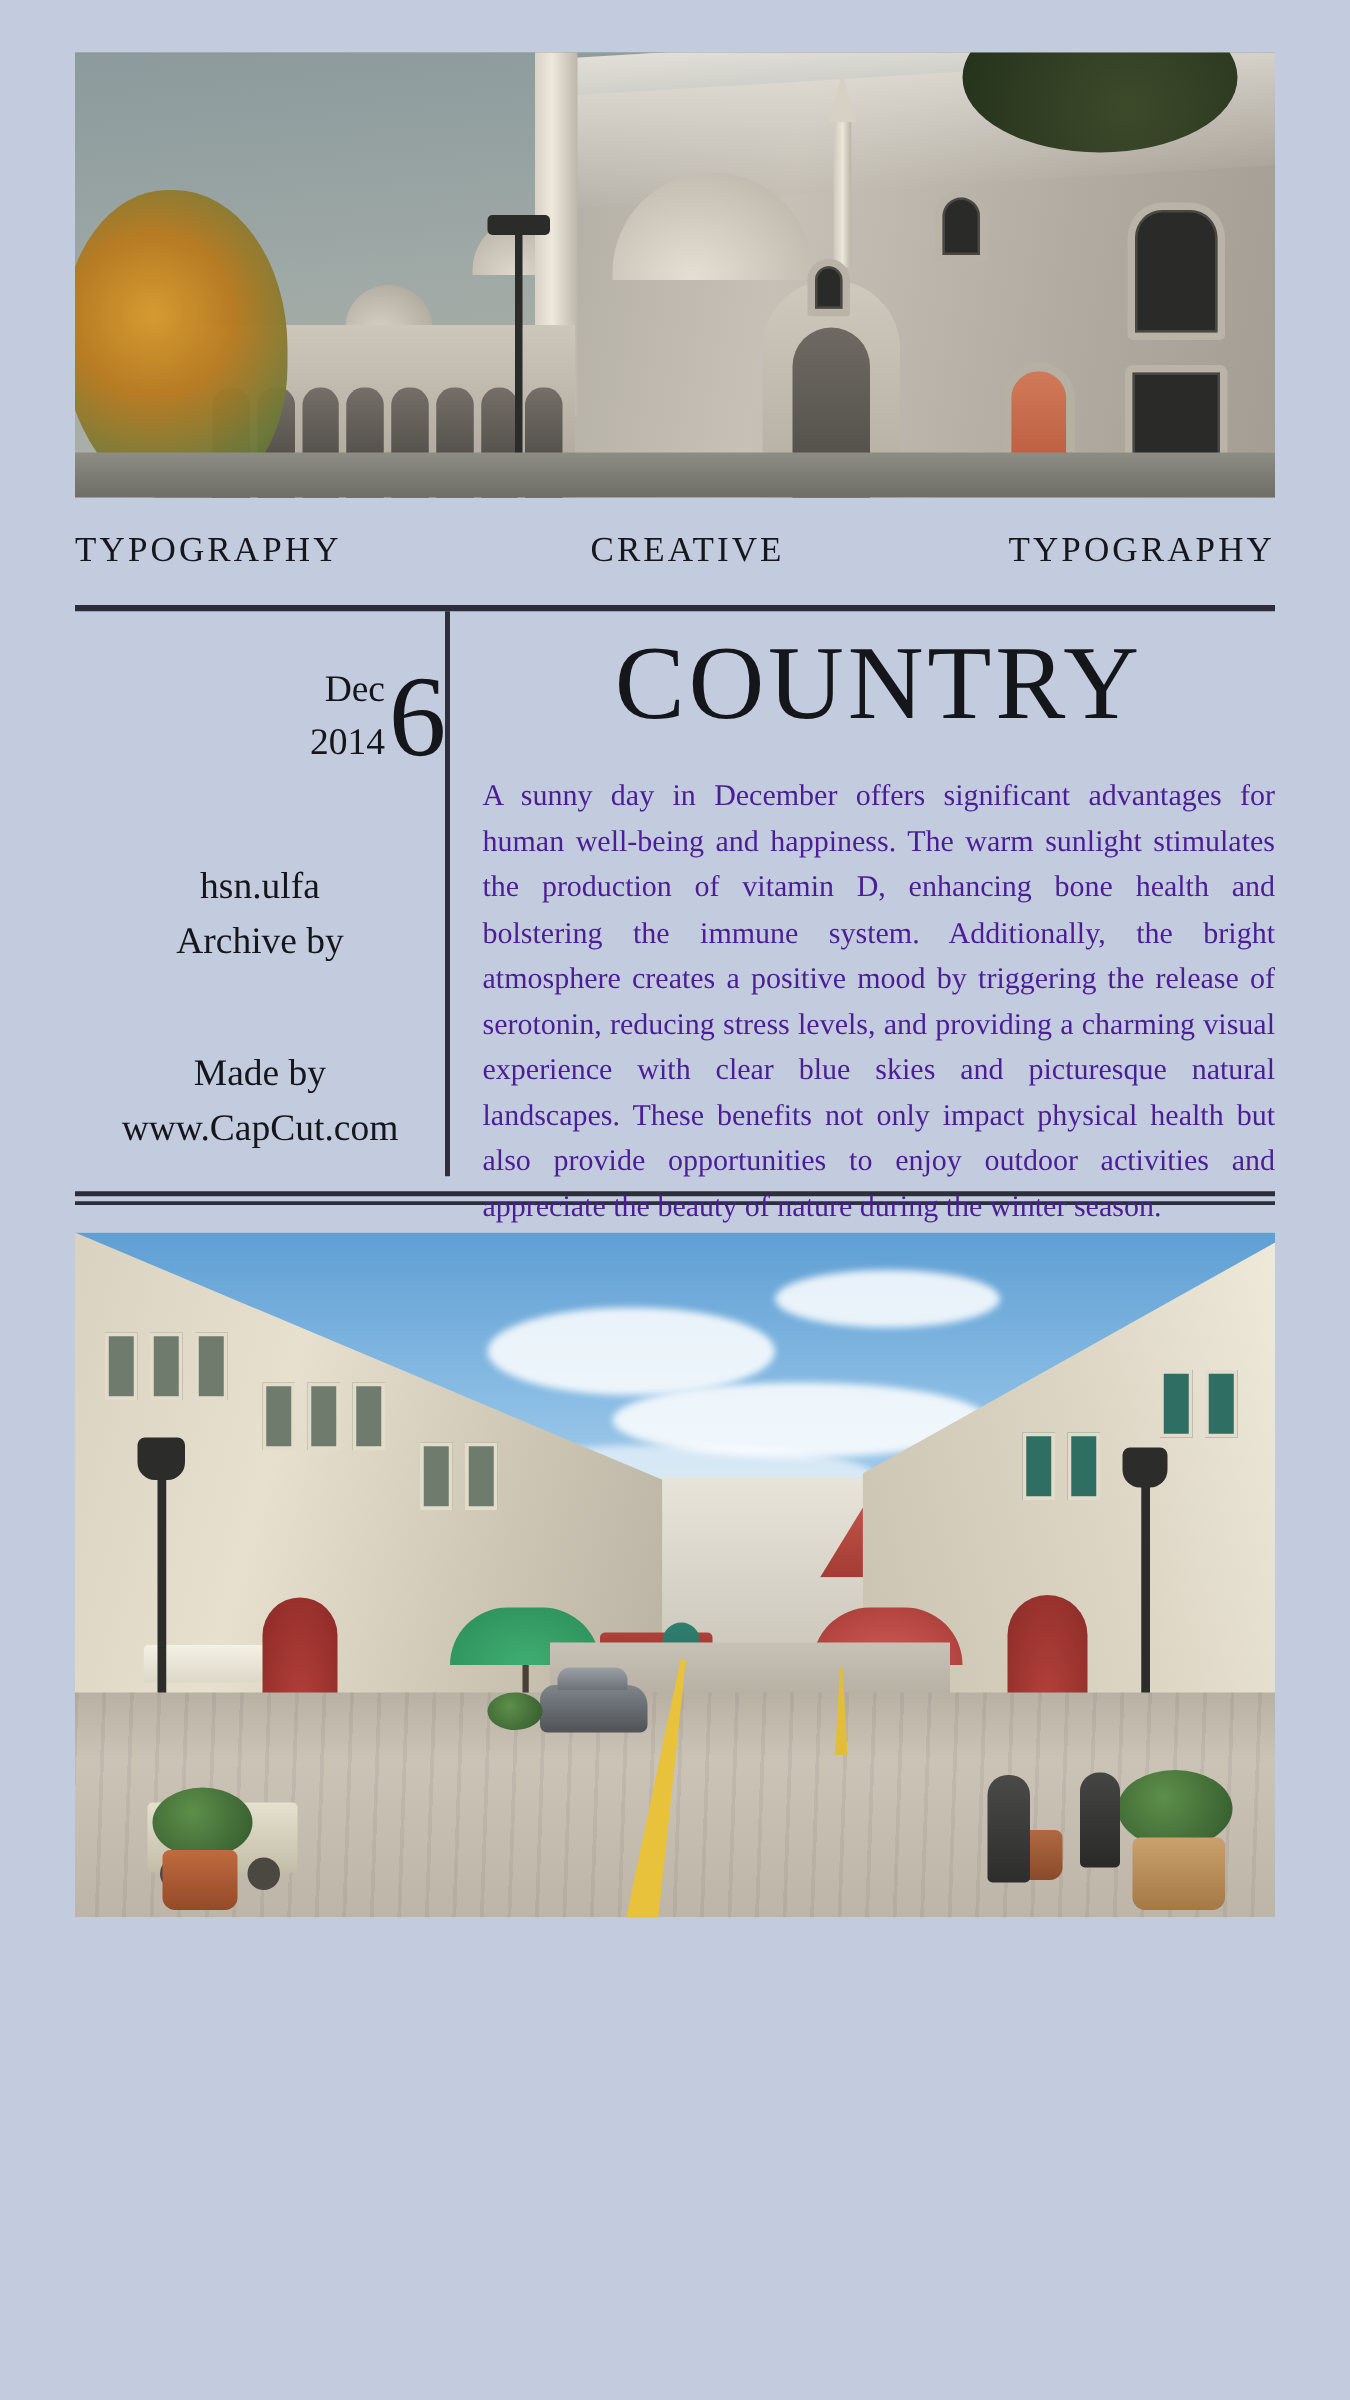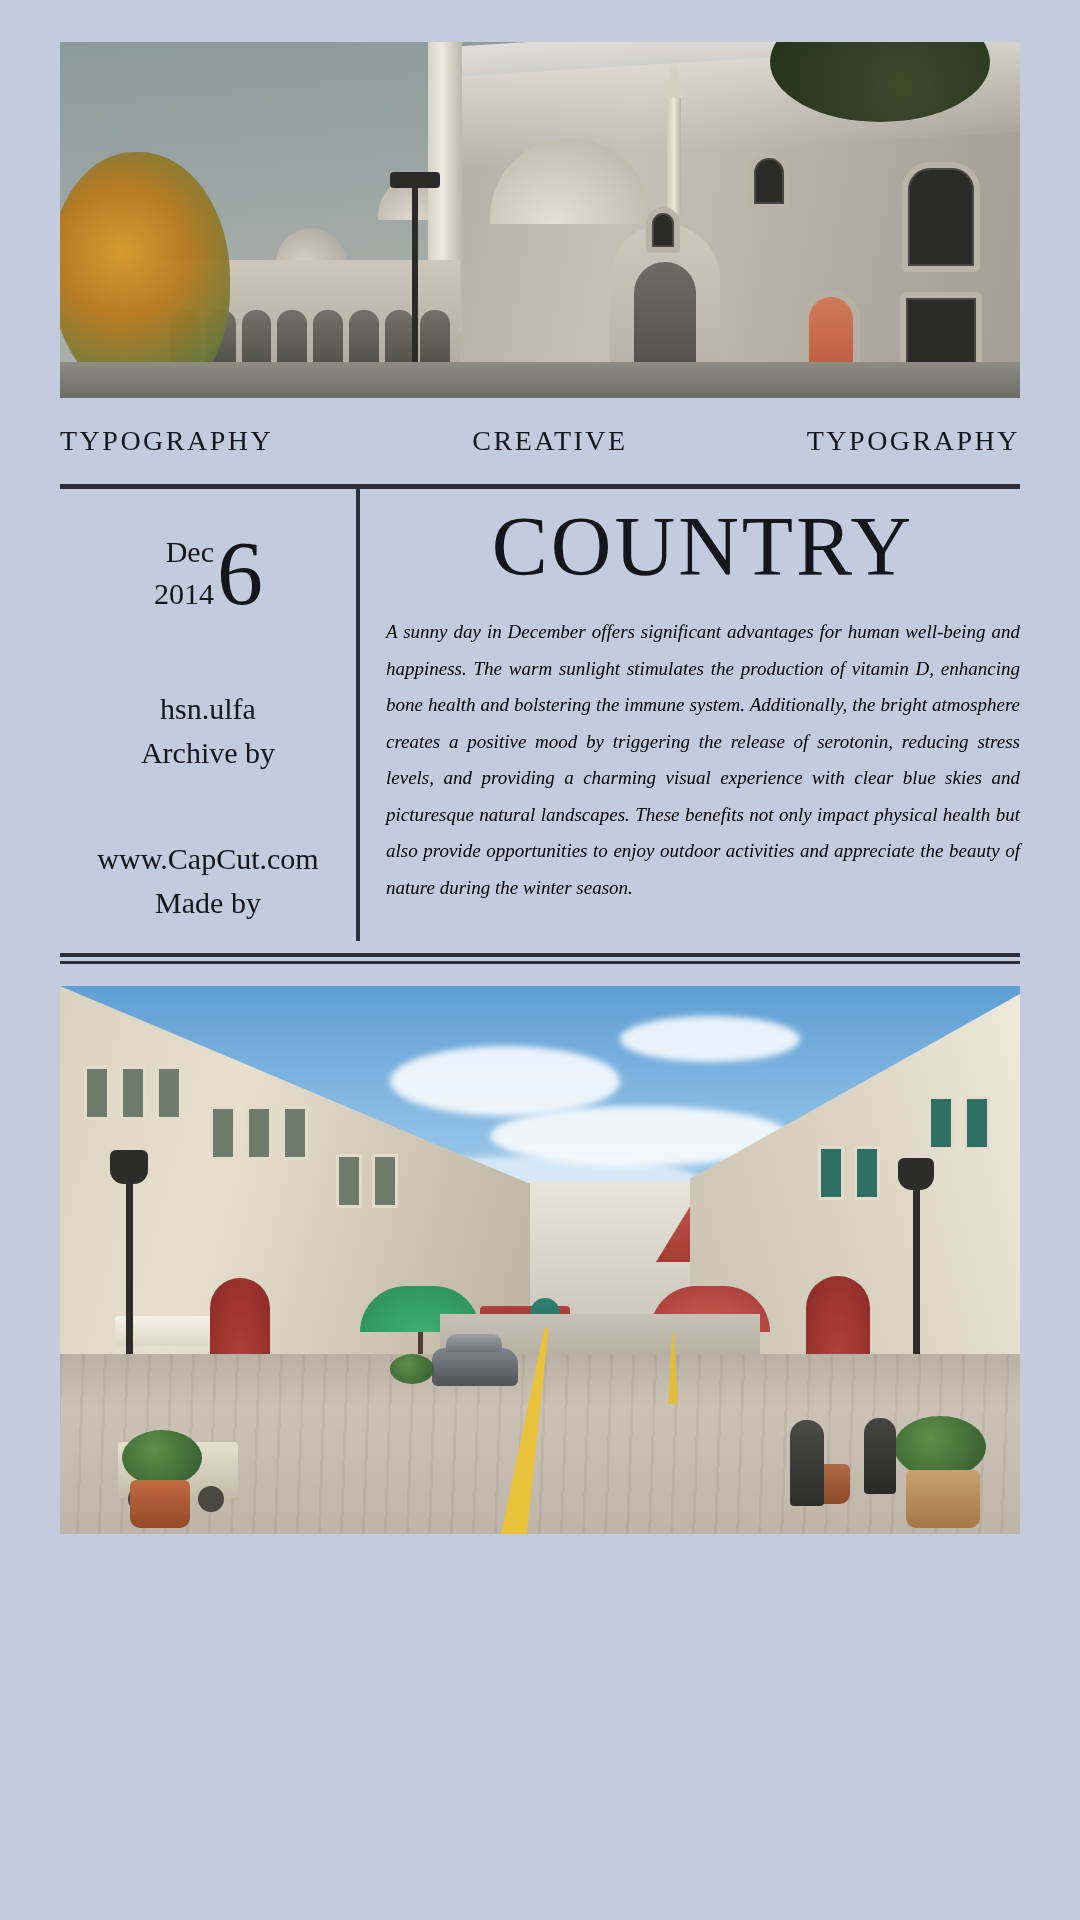--- a/index.html
+++ b/index.html
@@ -147,38 +147,37 @@
     width: 960px;
     height: 452px;
   }
   .left-col {
     width: 296px;
     padding-top: 30px;
     text-align: center;
     position: relative;
   }
   .date-line {
-    display: flex; align-items: center; justify-content: center; gap: 3px;
+    display: flex; align-items: center; justify-content: flex-end; gap: 3px;
     margin-top: 6px;
   }
   .date-md { text-align: right; font-size: 30px; line-height: 42px; }
   .date-day { font-size: 92px; line-height: 96px; letter-spacing: -1px; }
   .credit { margin-top: 66px; font-size: 30px; line-height: 44px; }
   .credit2 { margin-top: 62px; font-size: 30px; line-height: 44px; }
   .divider-v { width: 4px; background: #2c2f3a; margin: 0 0 0 0; }
   .right-col { flex: 1; padding-left: 26px; padding-top: 10px; }
   .title {
     font-size: 84px; line-height: 96px; letter-spacing: 3px;
     text-align: center; margin: 0 0 10px 0; font-weight: 400;
   }
   .body-text {
-    font-size: 19px; line-height: 36.5px;
+    font-size: 24px; line-height: 36.5px;
     text-align: justify;
-    color: #000000;
-    font-style: italic;
+    color: #4c1d95;
   }
 
   .rule-pair { width: 960px; margin-top: 12px; }
   .rule-pair .a { height: 4px; background: #2c2f3a; }
   .rule-pair .b { height: 3px; background: #2c2f3a; margin-top: 4px; }
 
   
   .street {
     position: relative;
     margin-top: 22px;
@@ -357,22 +356,22 @@
         </div>
         <div class="date-day">6</div>
       </div>
 
       <div class="credit">
         <div>hsn.ulfa</div>
         <div>Archive by</div>
       </div>
 
       <div class="credit2">
+        <div>Made by</div>
         <div>www.CapCut.com</div>
-        <div>Made by</div>
       </div>
     </div>
 
     <div class="divider-v"></div>
 
     <div class="right-col">
       <h1 class="title">COUNTRY</h1>
       <p class="body-text">A sunny day in December offers significant advantages for human well-being and happiness. The warm sunlight stimulates the production of vitamin D, enhancing bone health and bolstering the immune system. Additionally, the bright atmosphere creates a positive mood by triggering the release of serotonin, reducing stress levels, and providing a charming visual experience with clear blue skies and picturesque natural landscapes. These benefits not only impact physical health but also provide opportunities to enjoy outdoor activities and appreciate the beauty of nature during the winter season.</p>
     </div>
   </div>

